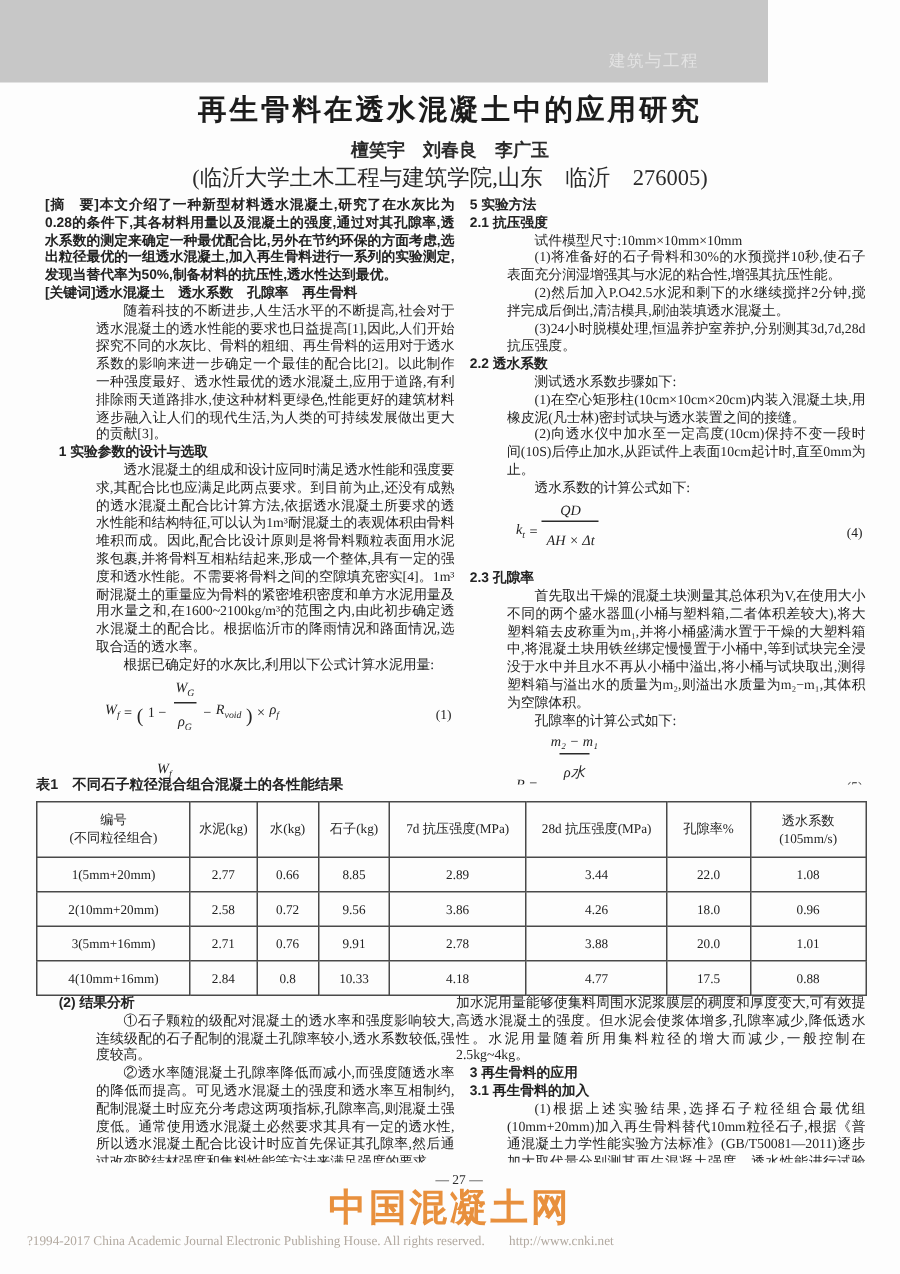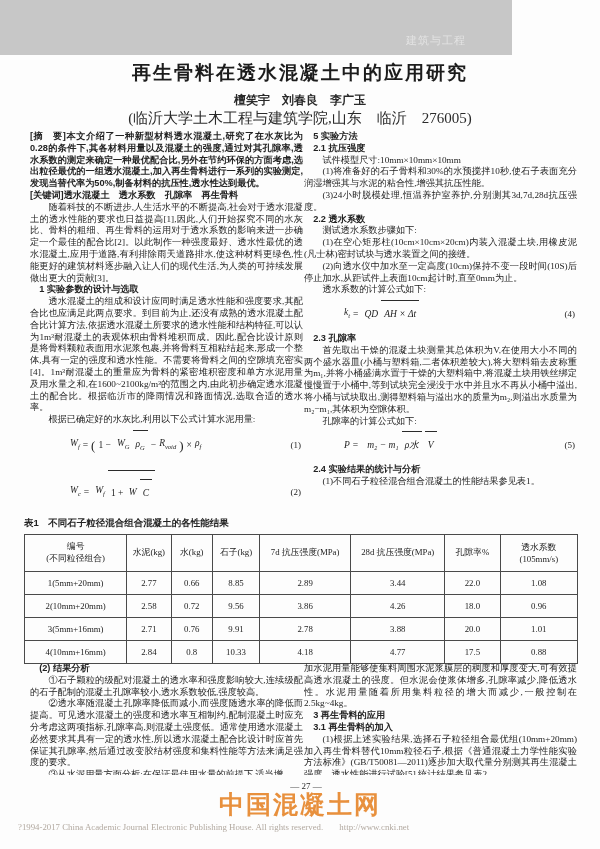--- a/index.html
+++ b/index.html
@@ -14,31 +14,31 @@
          font-weight:bold;letter-spacing:2px;font-family:"Liberation Sans",sans-serif;color:#1c1c1c;}
   .authors{position:absolute;left:0;top:92px;width:600px;text-align:center;font-size:12px;
            font-weight:bold;font-family:"Liberation Sans",sans-serif;color:#2a2a2a;}
   .affil{position:absolute;left:0;top:109px;width:600px;text-align:center;font-size:15px;color:#2a2a2a;}
   
   .col{position:absolute;width:273px;font-size:9.2px;line-height:11.8px;text-align:justify;overflow:hidden;}
   .col-l{left:30px;top:131px;height:392px;}
   .col-r{left:304px;top:131px;height:392px;}
   .col-bl{left:30px;top:663px;height:112px;}
   .col-br{left:304px;top:663px;height:112px;}
-  .p{text-indent:2em;}
+  .p{text-indent:2em;padding-left:34px;}
   .np{text-indent:0;}
   .abs{font-family:"Liberation Sans",sans-serif;font-weight:bold;}
   .h{font-family:"Liberation Sans",sans-serif;font-weight:bold;text-indent:1em;}
   
   .formula-row{display:flex;justify-content:space-between;align-items:center;
                padding:4px 2px 4px 40px;font-size:9.5px;}
   .fx{display:inline-flex;align-items:center;gap:3px;white-space:nowrap;}
   .vi{font-style:italic;}
   .fx sub{font-size:6.5px;font-style:italic;}
-  .frac{display:inline-flex;flex-direction:row;align-items:center;vertical-align:middle;}
+  .frac{display:inline-flex;flex-direction:column;align-items:center;vertical-align:middle;}
   .frac .num{display:block;padding:0 3px;text-align:center;}
   .frac .den{display:block;padding:8px 3px;border-top:1px solid #2a2a2a;text-align:center;}
   .paren{font-size:13px;}
   .fno{font-size:9px;}
   
   .tablewrap{position:absolute;left:24px;top:517px;width:554px;}
   .tcap{font-size:9.5px;font-weight:bold;
         font-family:"Liberation Sans",sans-serif;margin-bottom:4px;}
   table{width:100%;border-collapse:collapse;table-layout:fixed;}
   th,td{border:1px solid #4a4a4a;font-size:8.8px;font-weight:normal;text-align:center;
@@ -120,20 +120,21 @@
       </span>
       <span class="fno">(3)</span>
     </div>
   </div>
 
   <div class="col col-r">
     <div class="h">5 实验方法</div>
     <div class="h">2.1 抗压强度</div>
     <div class="p">试件模型尺寸:10mm×10mm×10mm</div>
     <div class="p">(1)将准备好的石子骨料和30%的水预搅拌10秒,使石子表面充分润湿增强其与水泥的粘合性,增强其抗压性能。</div>
+    <div class="p">(2)然后加入P.O42.5水泥和剩下的水继续搅拌2分钟,搅拌完成后倒出,清洁模具,刷油装填透水混凝土。</div>
     <div class="p">(3)24小时脱模处理,恒温养护室养护,分别测其3d,7d,28d抗压强度。</div>
     <div class="h">2.2 透水系数</div>
     <div class="p">测试透水系数步骤如下:</div>
     <div class="p">(1)在空心矩形柱(10cm×10cm×20cm)内装入混凝土块,用橡皮泥(凡士林)密封试块与透水装置之间的接缝。</div>
     <div class="p">(2)向透水仪中加水至一定高度(10cm)保持不变一段时间(10S)后停止加水,从距试件上表面10cm起计时,直至0mm为止。</div>
     <div class="p">透水系数的计算公式如下:</div>
 
     <div class="formula-row">
       <span class="fx">
         <span><span class="vi">k</span><sub>t</sub></span>

